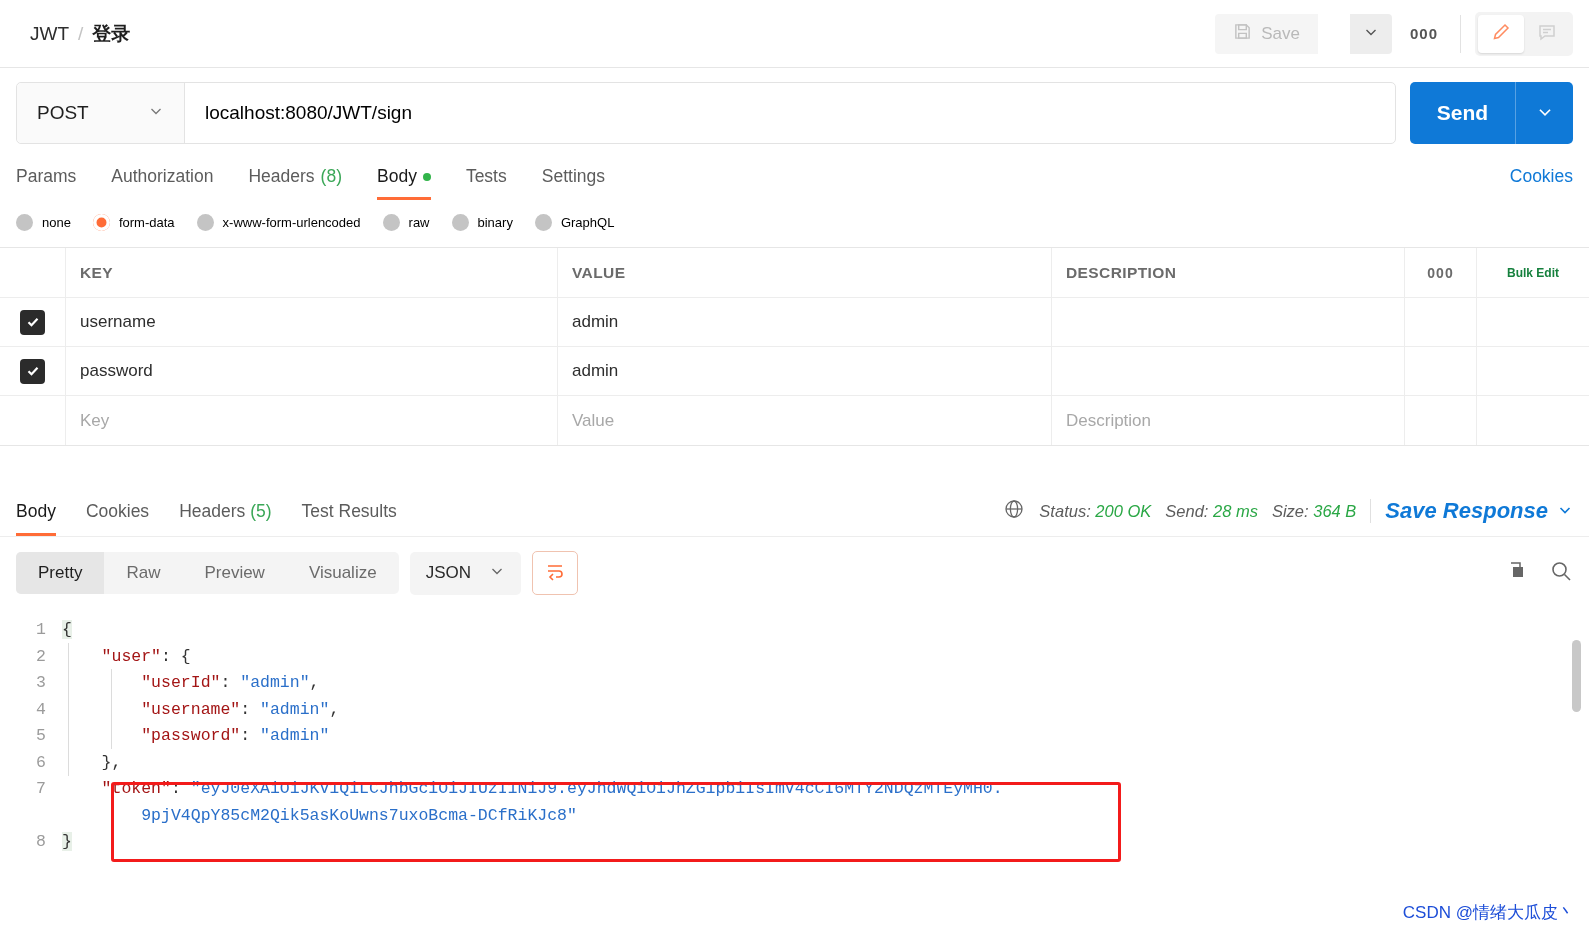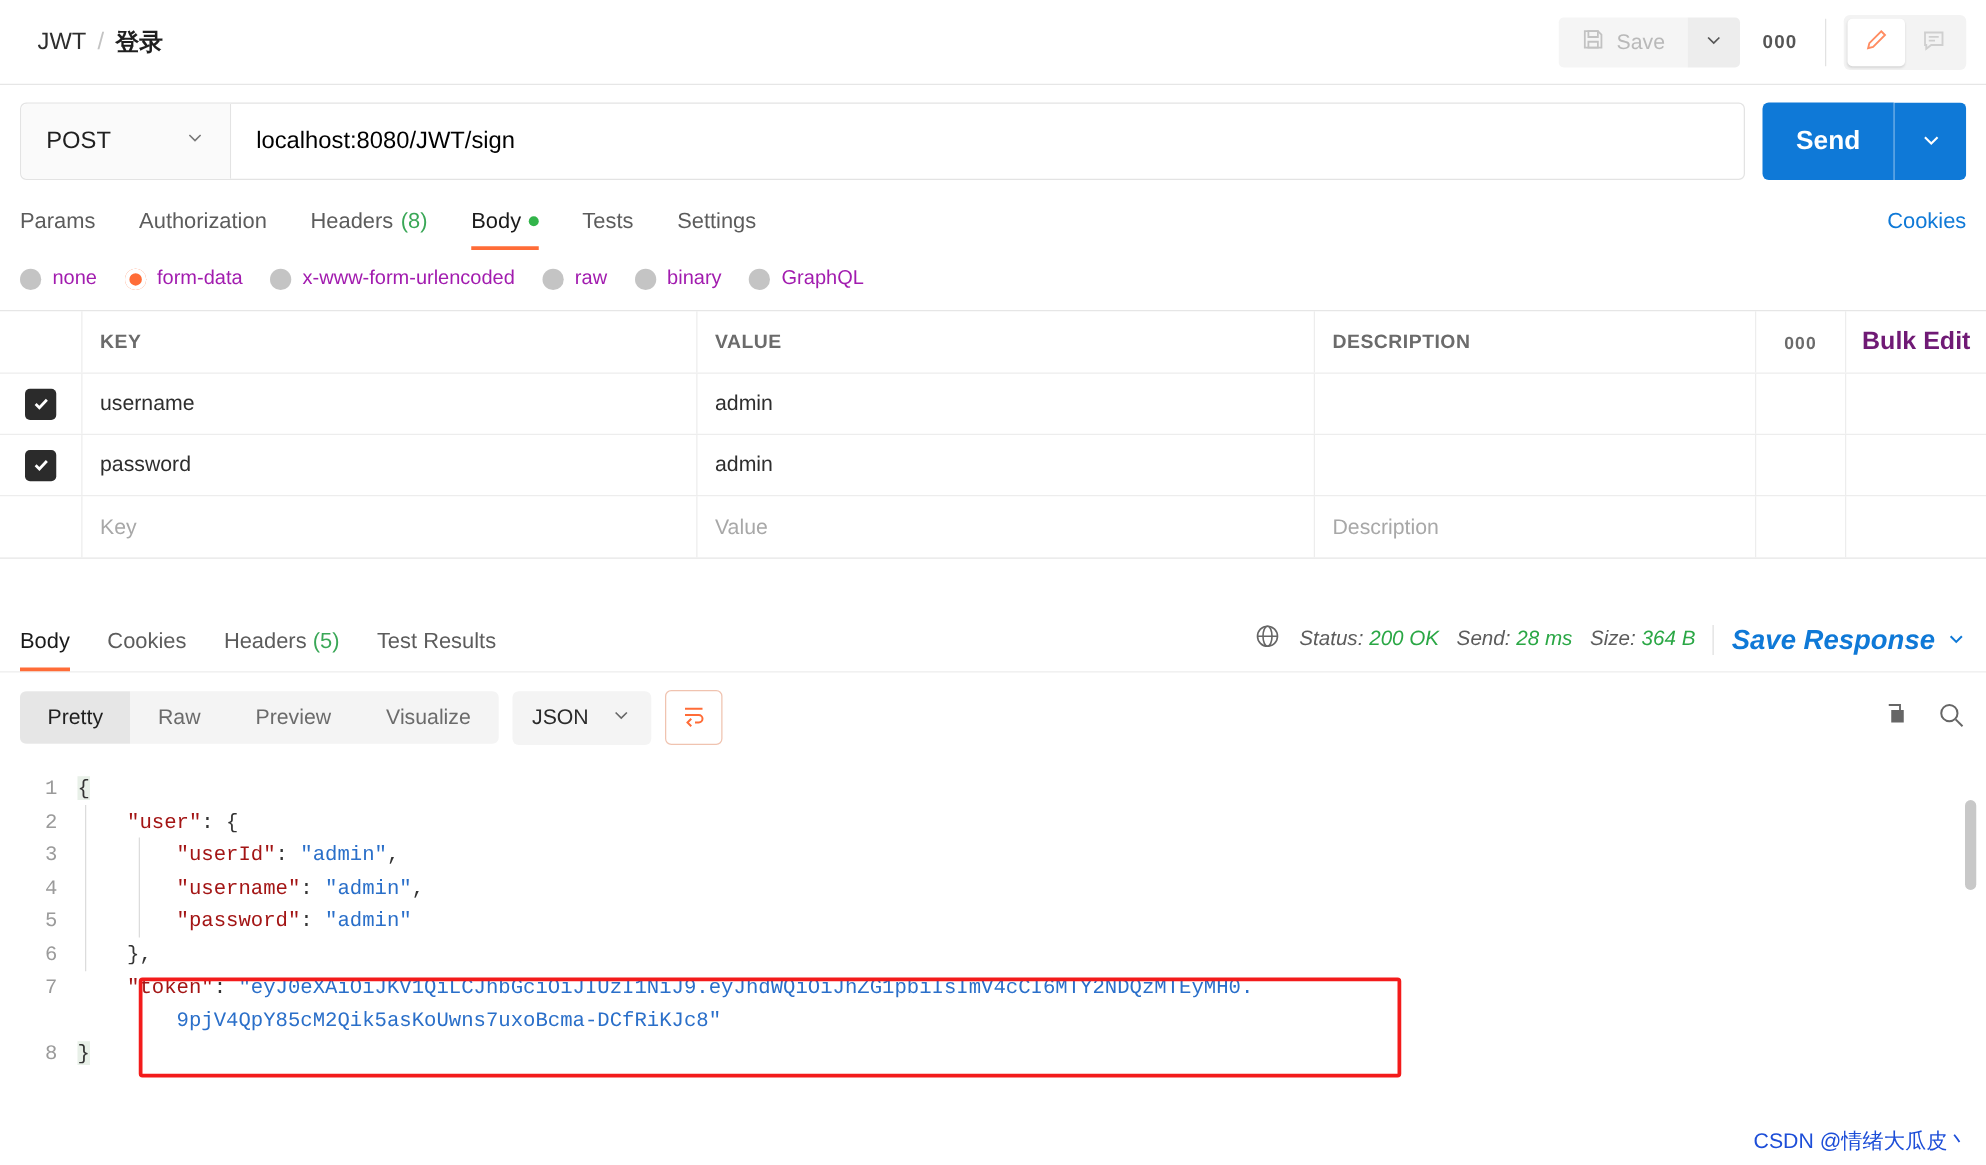--- a/index.html
+++ b/index.html
@@ -15,21 +15,21 @@
 
   
   .header {
     height:68px; display:flex; align-items:center;
     border-bottom:1px solid #e6e6e6; padding:0 16px;
   }
   .breadcrumb { display:flex; align-items:center; font-size:19px; margin-left:14px; }
   .bc-sep { color:#c3c3c3; margin:0 9px; }
   .bc-current { color:#1f1f1f; font-weight:bold; }
   .header-right { margin-left:auto; display:flex; align-items:center; }
-  .save-group { display:flex; align-items:flex-start; margin-right:10px; }
+  .save-group { display:flex; align-items:flex-start; margin-right:10px;gap:32px; }
   .save-btn {
     display:flex; align-items:center; gap:9px;
     background:#f5f5f5; color:#b9b9b9;
     border:none; border-radius:4px 0 0 4px;
     height:40px; padding:0 18px; font-size:17px;
     font-family:"Liberation Sans", sans-serif;
   }
   .save-caret {
     background:#ededed; border:none; height:40px; width:42px;
     border-radius:0 4px 4px 0; display:flex; align-items:center; justify-content:center;
@@ -81,21 +81,21 @@
   .req-tab.active::after {
     content:""; position:absolute; left:0; right:0; bottom:0;
     height:3px; background:#ff6c37;
   }
   .count { color:#3aa757; }
   .green-dot { width:8px; height:8px; border-radius:50%; background:#32b44a; display:inline-block; }
   .cookies-link { margin-left:auto; color:#0f79d7; font-size:17.5px; padding-bottom:13px; }
 
   
   .radios { display:flex; align-items:center; padding:14px 16px 16px 16px; gap:22px; }
-  .radio-item { display:flex; align-items:center; gap:9px; font-size:16px; color:#a21caf; }
+  .radio-item { display:flex; align-items:center; gap:9px; font-size:13px; color:#000000; }
   .radio-dot { width:17px; height:17px; border-radius:50%; background:#c4c4c4; }
   .radio-dot.sel { background:#ff6c37; box-shadow:inset 0 0 0 3.5px #fff, 0 0 0 0 #ff6c37; }
   .radio-dot.sel::after { content:""; }
 
   
   .table { border-top:1px solid #e6e6e6; border-bottom:1px solid #e6e6e6; }
   .trow { display:flex; border-bottom:1px solid #ededed; height:49px; align-items:center; }
   .trow:last-child { border-bottom:none; }
   .trow.head { height:50px; }
   .cell-check { width:66px; display:flex; align-items:center; justify-content:center;
@@ -108,21 +108,21 @@
   .head .cell, .head .cell-check { color:#6b6b6b; font-weight:bold; font-size:15.5px; letter-spacing:.4px; }
   .ph { color:#a8a8a8; }
   .chk {
     width:25px; height:25px; background:#2b2b2b; border-radius:4px;
     display:flex; align-items:center; justify-content:center;
   }
   .chk svg { display:block; }
   .cell-dots { width:72px; display:flex; align-items:center; justify-content:center;
                border-right:1px solid #ededed; height:100%; color:#6b6b6b; font-weight:bold; font-size:14px; letter-spacing:1px; }
   .cell-bulk { width:112px; display:flex; align-items:center; justify-content:center;
-               height:100%; color:#701a75; font-weight:bold; font-size:20px; }
+               height:100%; color:#15803d; font-weight:bold; font-size:12px; }
 
   
   .resp-sep { height:45px; }
   .resp-tabs { display:flex; align-items:flex-end; padding:0 16px; border-bottom:1px solid #ededed; }
   .resp-tab { padding:10px 0 14px 0; margin-right:30px; font-size:17.5px; color:#5c5c5c; position:relative; }
   .resp-tab.active { color:#1a1a1a; }
   .resp-tab.active::after {
     content:""; position:absolute; left:0; right:0; bottom:0; height:3px; background:#ff6c37;
   }
   .resp-meta { margin-left:auto; display:flex; align-items:center; gap:14px; padding-bottom:12px; font-size:16.5px; color:#5c5c5c;font-style:italic; }

